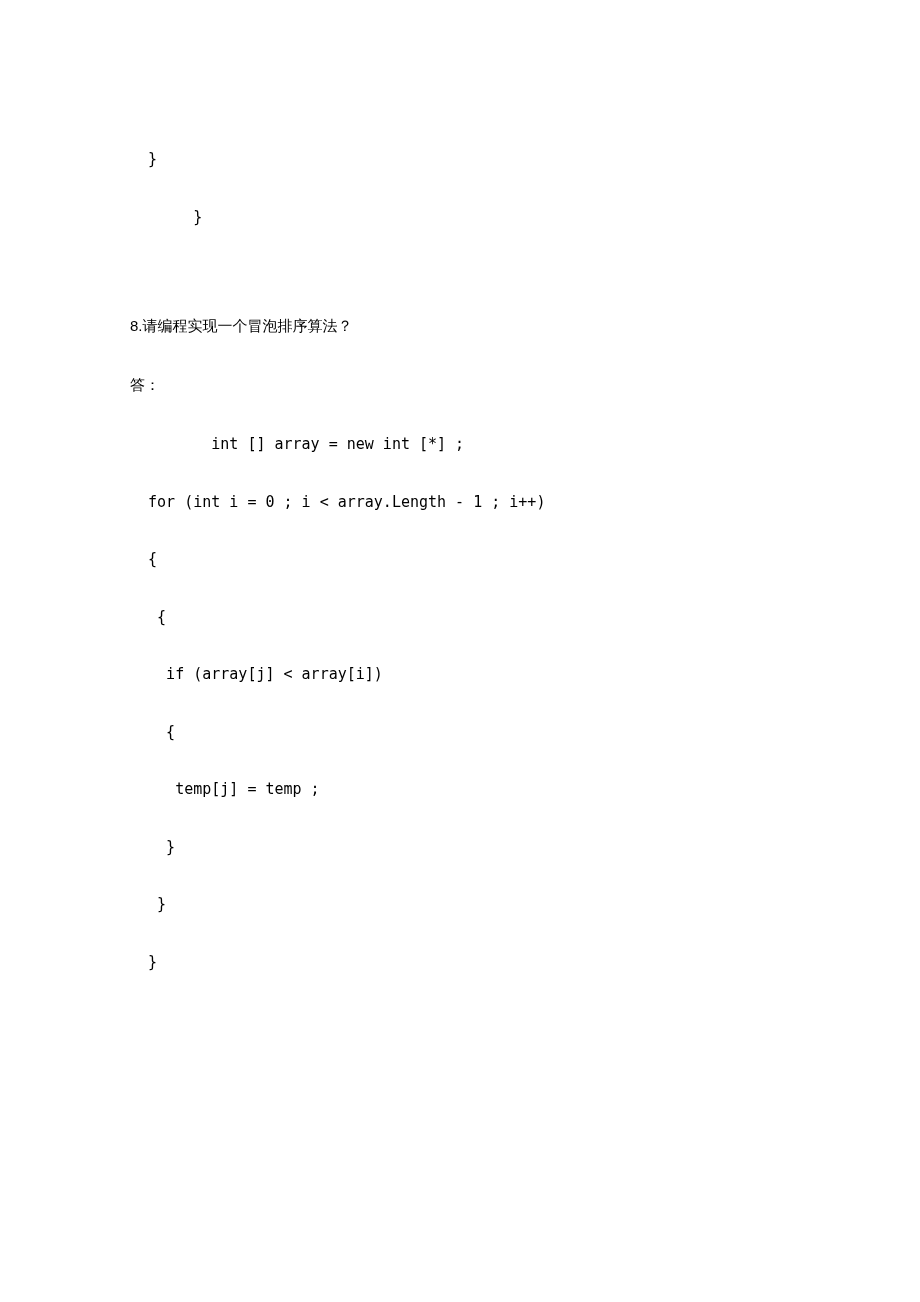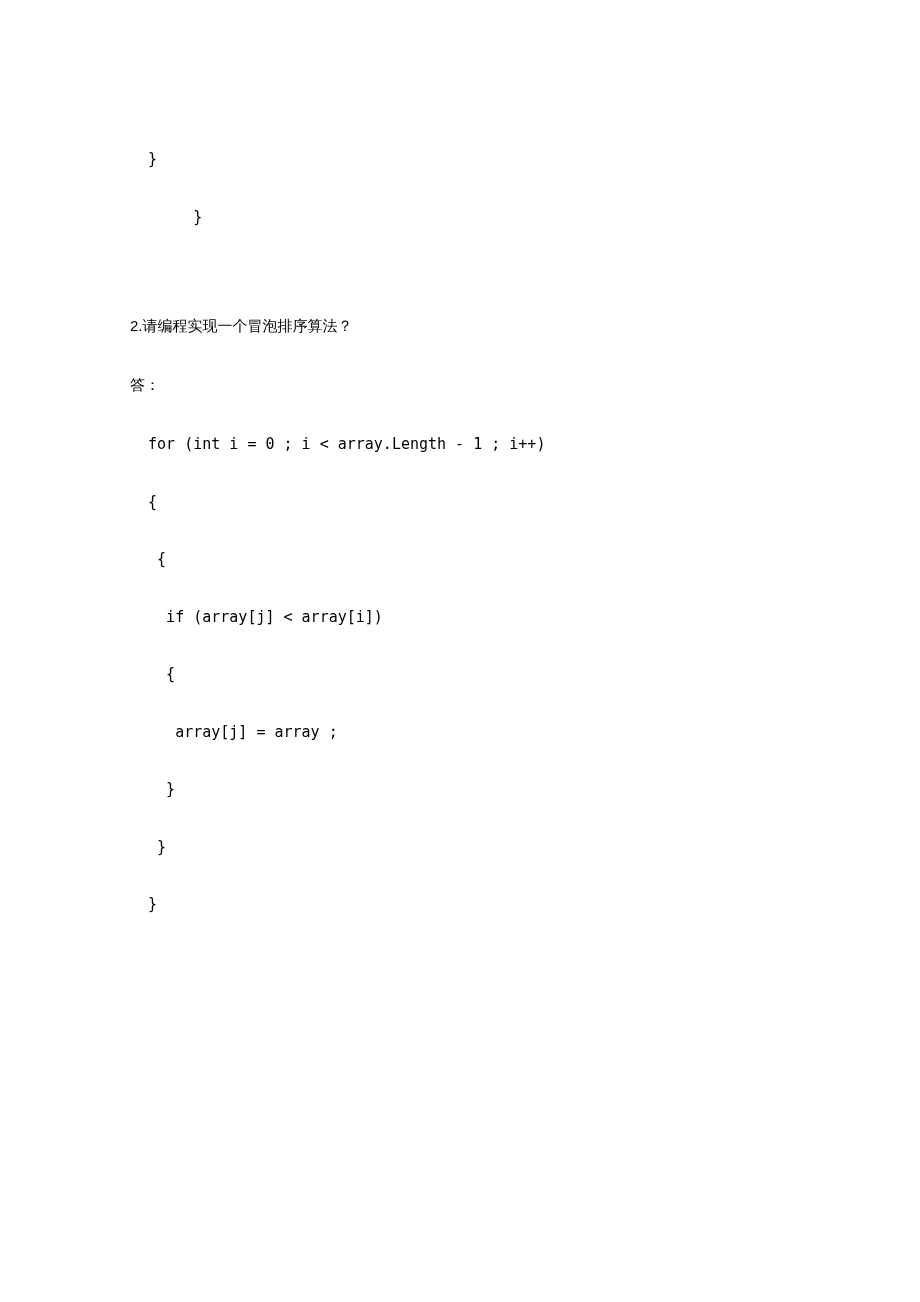--- a/index.html
+++ b/index.html
@@ -37,26 +37,27 @@
   }
 </style>
 </head>
 <body>
 
 <div class="page">
 
   <div class="codeish block">  }</div>
   <div class="codeish block">       }</div>
 
-  <div class="q-line">2.请编程实现一个冒泡排序算法？</div>
+  <div class="q-line">8.请编程实现一个冒泡排序算法？</div>
   <div class="ans-line">答：</div>
 
+  <div class="codeish block">         int [] array = new int [*] ;</div>
   <div class="codeish block">  for (int i = 0 ; i &lt; array.Length - 1 ; i++)</div>
   <div class="codeish block">  {</div>
   <div class="codeish block">   {</div>
   <div class="codeish block">    if (array[j] &lt; array[i])</div>
   <div class="codeish block">    {</div>
-  <div class="codeish block">     array[j] = array ;</div>
+  <div class="codeish block">     temp[j] = temp ;</div>
   <div class="codeish block">    }</div>
   <div class="codeish block">   }</div>
   <div class="codeish block">  }</div>
 
 </div>
 
 </body></html>

